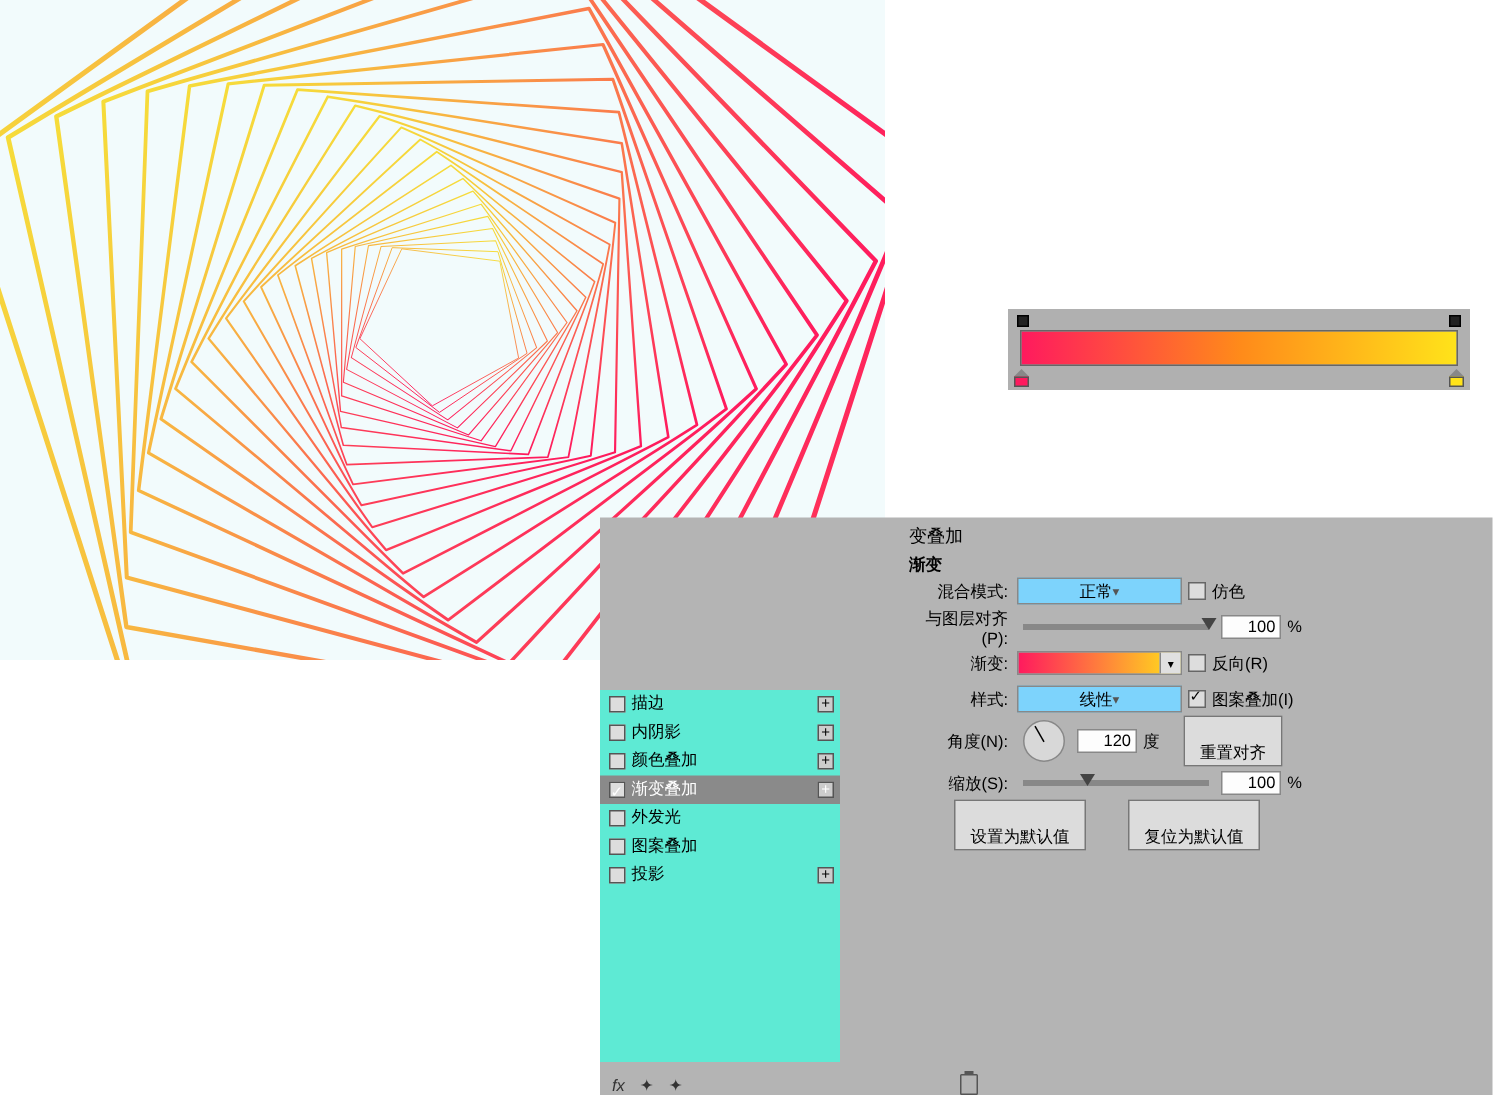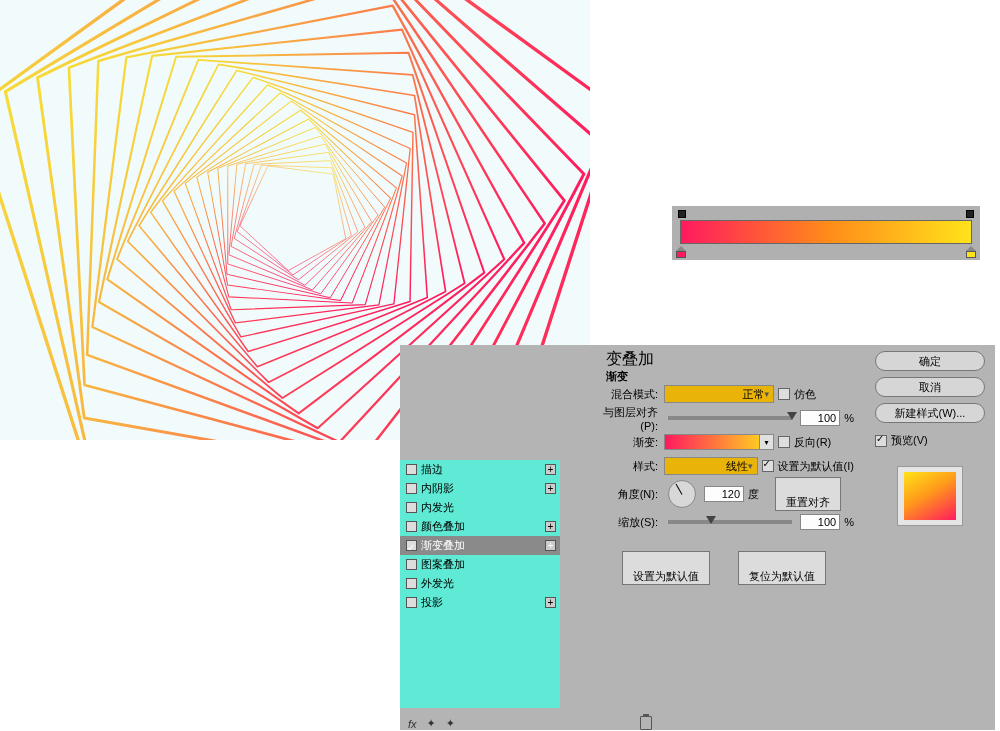--- a/index.html
+++ b/index.html
@@ -43,27 +43,27 @@
   .eff-row.sel { background:#8a8a8a; color:#fff; }
   .eff-row .cb { width:11px; height:11px; border:1px solid #555; background:#ddd; display:inline-block; position:relative;}
   .eff-row .cb.chk::after{content:"✓";position:absolute;left:0;top:-3px;font-size:10px;color:#000;}
   .eff-row.sel .cb.chk::after{color:#fff;}
   .eff-add { position:absolute; right:4px; top:4px; width:11px;height:11px;border:1px solid #555;background:#ccc;line-height:9px;text-align:center;font-size:10px;}
   .effects-footer{
     position:absolute;left:0;bottom:0;width:260px;height:22px;background:#b4b4b4;
     display:flex;align-items:flex-end;gap:10px;padding:0 8px;color:#333;
   }
   
-  .section-title { position:absolute; left:206px; top:4px; font-size:16px; }
+  .section-title { position:absolute; left:206px; top:4px; font-size:12px; }
   .section-sub   { position:absolute; left:206px; top:24px; font-size:11px;font-weight:bold; }
   
-  .form { position:absolute; left:194px; top:38px; width:260px; }
+  .form { position:absolute; left:208px; top:38px; width:260px; }
   .frow { display:flex; align-items:center; height:22px; margin-bottom:2px; gap:4px;}
   .flabel { width:66px; text-align:right; padding-right:2px; }
-  .select { flex:1; height:18px; background:#eab308; border:1px solid #888; display:flex;align-items:center;justify-content:flex-end;padding:0 4px;}
+  .select { flex:1; height:18px; background:#7dd3fc; border:1px solid #888; display:flex;align-items:center;justify-content:center;padding:0 4px;}
   .select .chev { font-size:9px;color:#555;}
   .num { width:40px; height:16px; border:1px solid #888; background:#fdfdfd; text-align:right; padding:0 3px; line-height:14px;}
   .cbx { width:12px;height:12px;border:1px solid #666;background:#ddd;display:inline-block;position:relative;}
   .cbx.chk::after{content:"✓";position:absolute;left:0;top:-3px;font-size:10px;color:#000;}
   .slider { flex:1; height:4px; background:#888; position:relative; margin:0 4px;}
   .slider .knob{position:absolute;top:-4px;width:0;height:0;border-left:5px solid transparent;border-right:5px solid transparent;border-top:8px solid #444;}
   .grad-sw { flex:1; height:16px; border:1px solid #888; background:linear-gradient(90deg,#ff1a5e,#ffe31a); display:flex; }
   .grad-sw .chevbox{width:14px;border-left:1px solid #888;background:#e0e0e0;display:flex;align-items:center;justify-content:center;font-size:8px;}
   .angle-dial{width:28px;height:28px;border:1px solid #888;border-radius:50%;background:#d8d8d8;position:relative;margin:0 4px;}
   .angle-dial .hand{position:absolute;left:50%;top:50%;width:12px;height:1px;background:#000;transform-origin:left center;transform:rotate(-120deg);}
@@ -191,39 +191,35 @@
         <span>描边</span>
         <span class="eff-add">+</span>
       </div>
       <div class="eff-row">
         <span class="cb"></span>
         <span>内阴影</span>
         <span class="eff-add">+</span>
       </div>
       <div class="eff-row">
         <span class="cb"></span>
-        <span>内发光</span>
-      </div>
-      <div class="eff-row">
-        <span class="cb"></span>
         <span>颜色叠加</span>
         <span class="eff-add">+</span>
       </div>
       <div class="eff-row sel">
         <span class="cb chk"></span>
         <span>渐变叠加</span>
         <span class="eff-add">+</span>
       </div>
       <div class="eff-row">
         <span class="cb"></span>
+        <span>外发光</span>
+      </div>
+      <div class="eff-row">
+        <span class="cb"></span>
         <span>图案叠加</span>
-      </div>
-      <div class="eff-row">
-        <span class="cb"></span>
-        <span>外发光</span>
       </div>
       <div class="eff-row">
         <span class="cb"></span>
         <span>投影</span>
         <span class="eff-add">+</span>
       </div>
     </div>
   <div class="effects-footer">
     <span style="font-style:italic">fx</span>
     <span>✦</span>
@@ -258,51 +254,39 @@
       <span class="cbx"></span>
       <span>反向(R)</span>
     </div>
     <div class="frow">
       <div class="flabel">样式:</div>
       <div class="select" style="max-width:110px">
         <span>线性</span>
           <span class="chev">▾</span>
       </div>
       <span class="cbx chk"></span>
-      <span>设置为默认值(I)</span>
+      <span>图案叠加(I)</span>
     </div>
     <div class="frow" style="height:30px">
       <div class="flabel">角度(N):</div>
       <div class="angle-dial">
           <div class="hand"></div>
         </div>
       <div class="num">120</div>
       <span>度</span>
       <div style="width:8px"></div>
       <div class="btn-flat">重置对齐</div>
     </div>
     <div class="frow">
       <div class="flabel">缩放(S):</div>
       <div class="slider">
           <div class="knob" style="left:calc(35% - 5px)"></div>
         </div>
       <div class="num">100</div>
       <span>%</span>
     </div>
-    <div class="frow" style="justify-content:center;gap:28px;margin-top:24px">
+    <div class="frow" style="justify-content:center;gap:28px;margin-top:6px">
       <div class="btn-flat">设置为默认值</div>
       <div class="btn-flat">复位为默认值</div>
     </div>
   </div>
 
-  <div class="right-col">
-    <div class="pill-btn">确定</div>
-    <div class="pill-btn">取消</div>
-    <div class="pill-btn">新建样式(W)...</div>
-    <div class="preview-cb">
-      <span class="cbx chk"></span>
-      <span>预览(V)</span>
-    </div>
-    <div class="preview-swatch">
-        <div class="g"></div>
-      </div>
-  </div>
 </div>
 
 </body></html>

